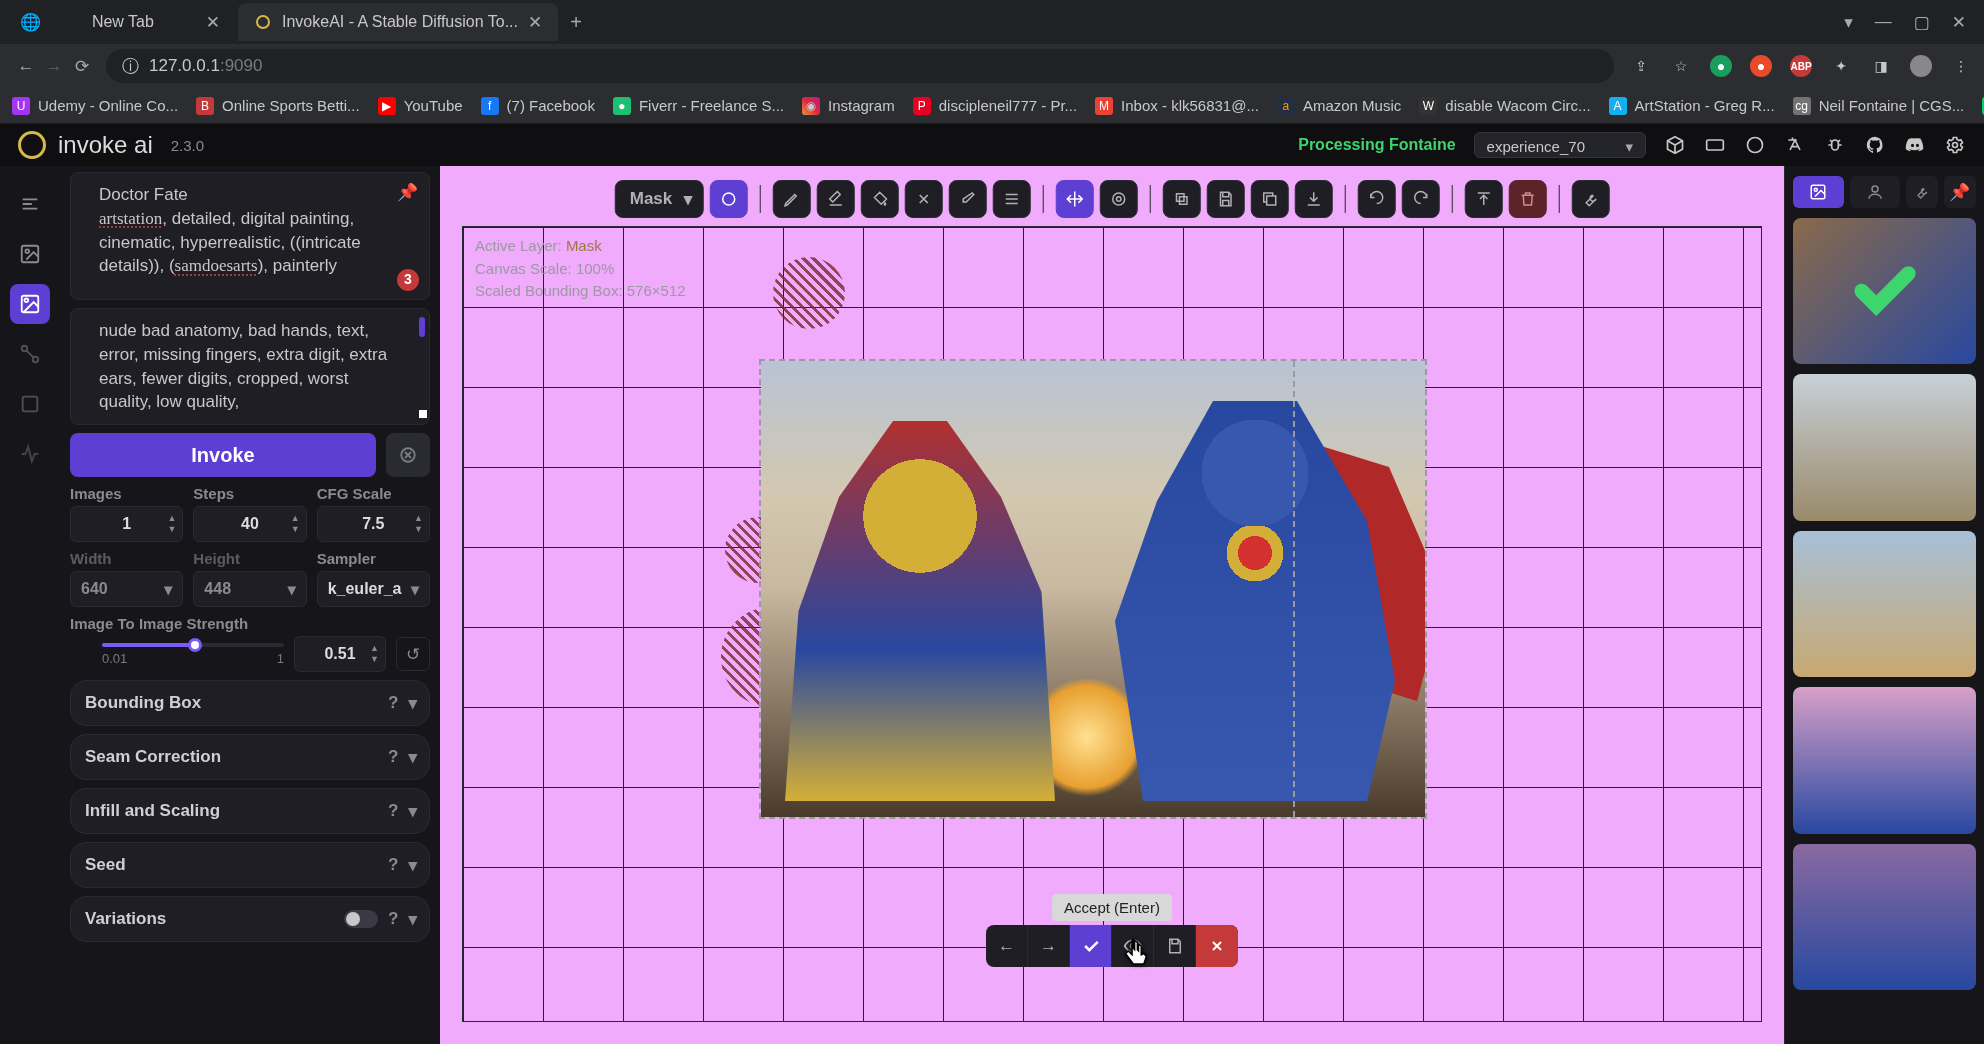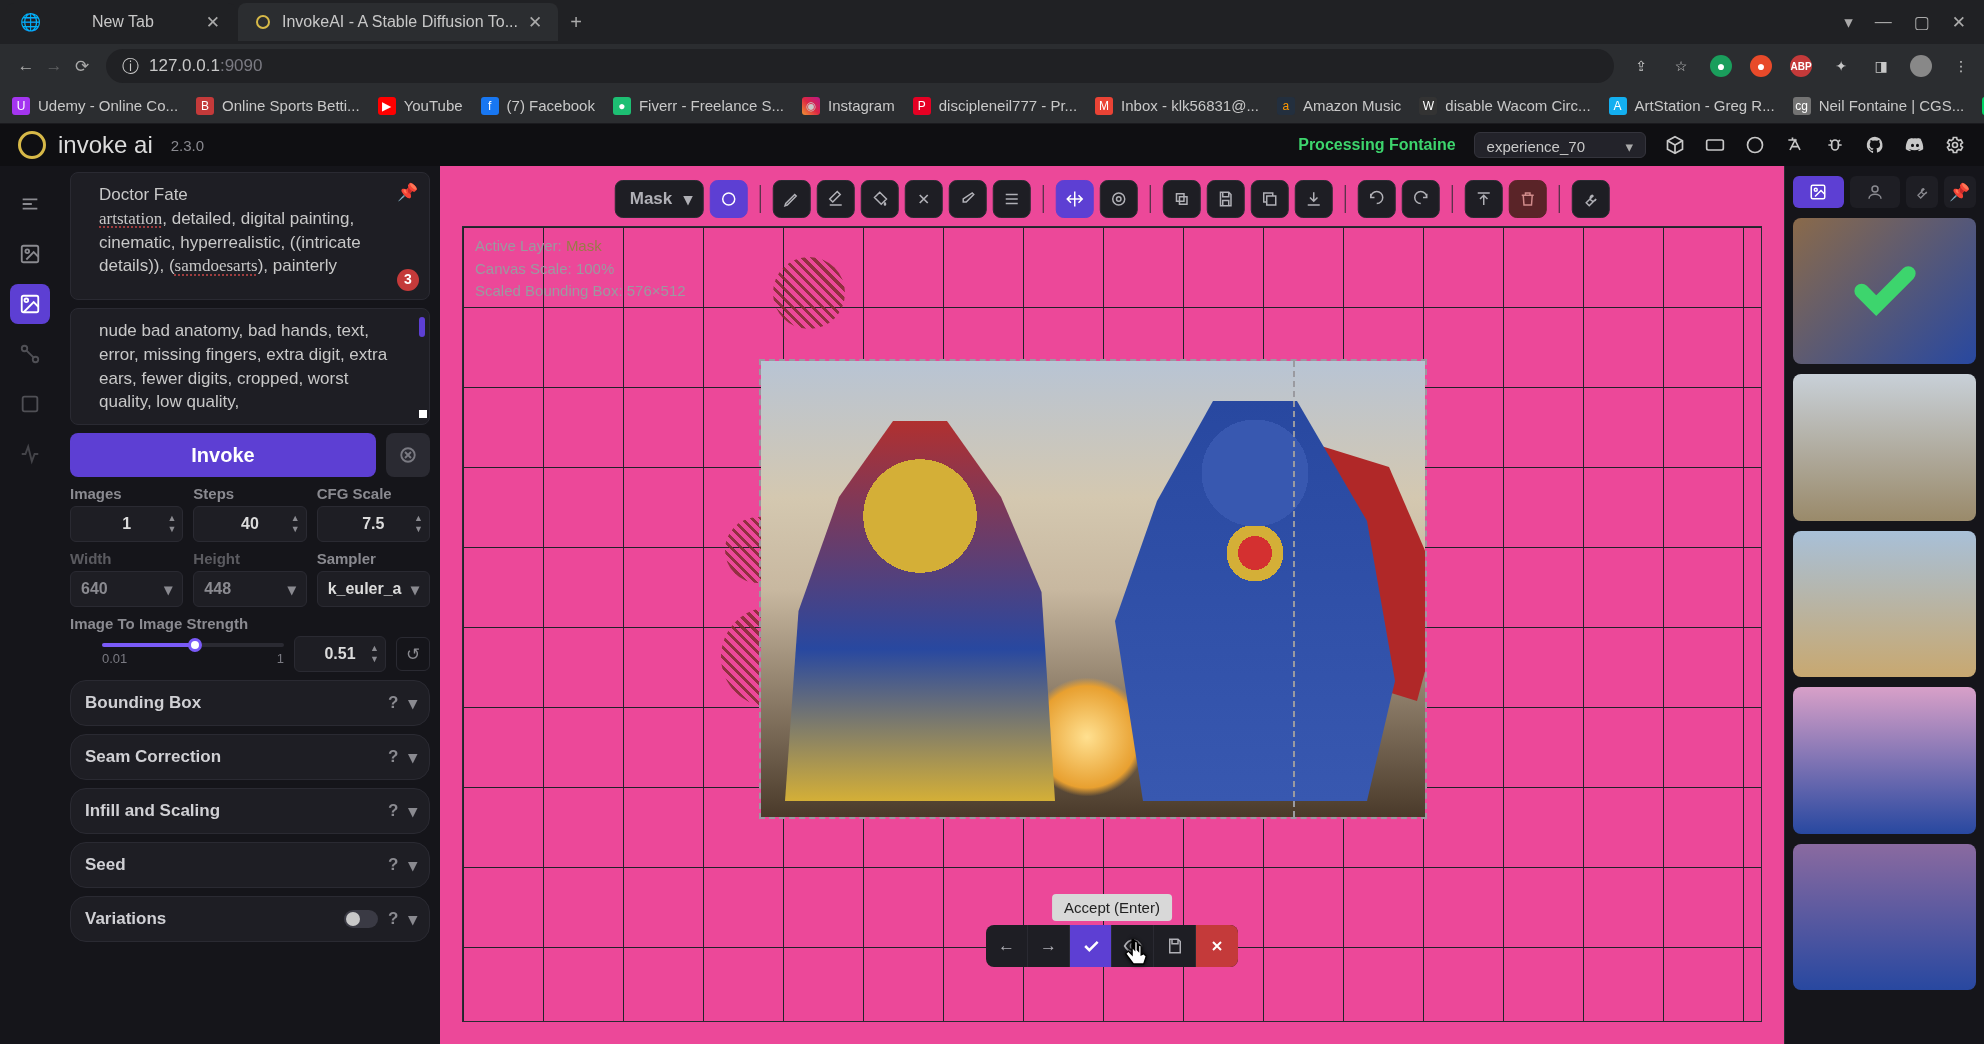--- a/index.html
+++ b/index.html
@@ -86,21 +86,21 @@
 .slider-thumb { position:absolute; top:50%; left:51%; transform:translate(-50%,-50%); width:14px; height:14px; border-radius:50%; background:#fff; border:3px solid #7a5af8; }
 .slider-labels { display:flex; justify-content:space-between; font-size:13px; color:#7a7a82; margin-top:4px; }
 .reset-btn { width:34px; height:34px; border:1px solid #2a2a32; border-radius:6px; display:flex; align-items:center; justify-content:center; color:#8a8a90; }
 
 .accordion { background:#1e1e24; border:1px solid #2a2a32; border-radius:16px; height:46px; display:flex; align-items:center; padding:0 14px; color:#d0d0d4; font-weight:600; font-size:17px; position:relative; }
 .accordion .acc-right { position:absolute; right:12px; display:flex; align-items:center; gap:10px; color:#8a8a90; }
 .toggle { width:34px; height:18px; background:#3a3a44; border-radius:12px; position:relative; }
 .toggle::after { content:""; position:absolute; top:2px; left:2px; width:14px; height:14px; background:#c8c8c8; border-radius:50%; }
 
 
-.canvas-area { flex:1; position:relative; background:#ec4899; }
+.canvas-area { flex:1; position:relative; background:#f0abfc; }
 .canvas-toolbar { position:absolute; top:14px; left:50%; transform:translateX(-50%); display:flex; align-items:center; gap:6px; }
 .ctb { width:38px; height:38px; background:#1e1e24; border:1px solid #2a2a32; border-radius:8px; display:flex; align-items:center; justify-content:center; color:#b0b0b6; }
 .ctb.purple { background:#5d3fd3; color:#fff; border-color:#5d3fd3; }
 .ctb.red { background:#5a2428; color:#d08a8a; border-color:#5a2428; }
 .mask-drop { background:#1e1e24; border:1px solid #2a2a32; border-radius:8px; height:38px; padding:0 30px 0 14px; display:flex; align-items:center; color:#b0b0b6; font-weight:600; position:relative; }
 .mask-drop::after { content:"▾"; position:absolute; right:10px; }
 .divider { width:1px; height:28px; background:#2a2a32; margin:0 6px; }
 
 .canvas-grid { position:absolute; inset:60px 22px 22px 22px; border:1px solid #2a2a32;
   background-image: linear-gradient(#22222a 1px, transparent 1px), linear-gradient(90deg,#22222a 1px, transparent 1px);

